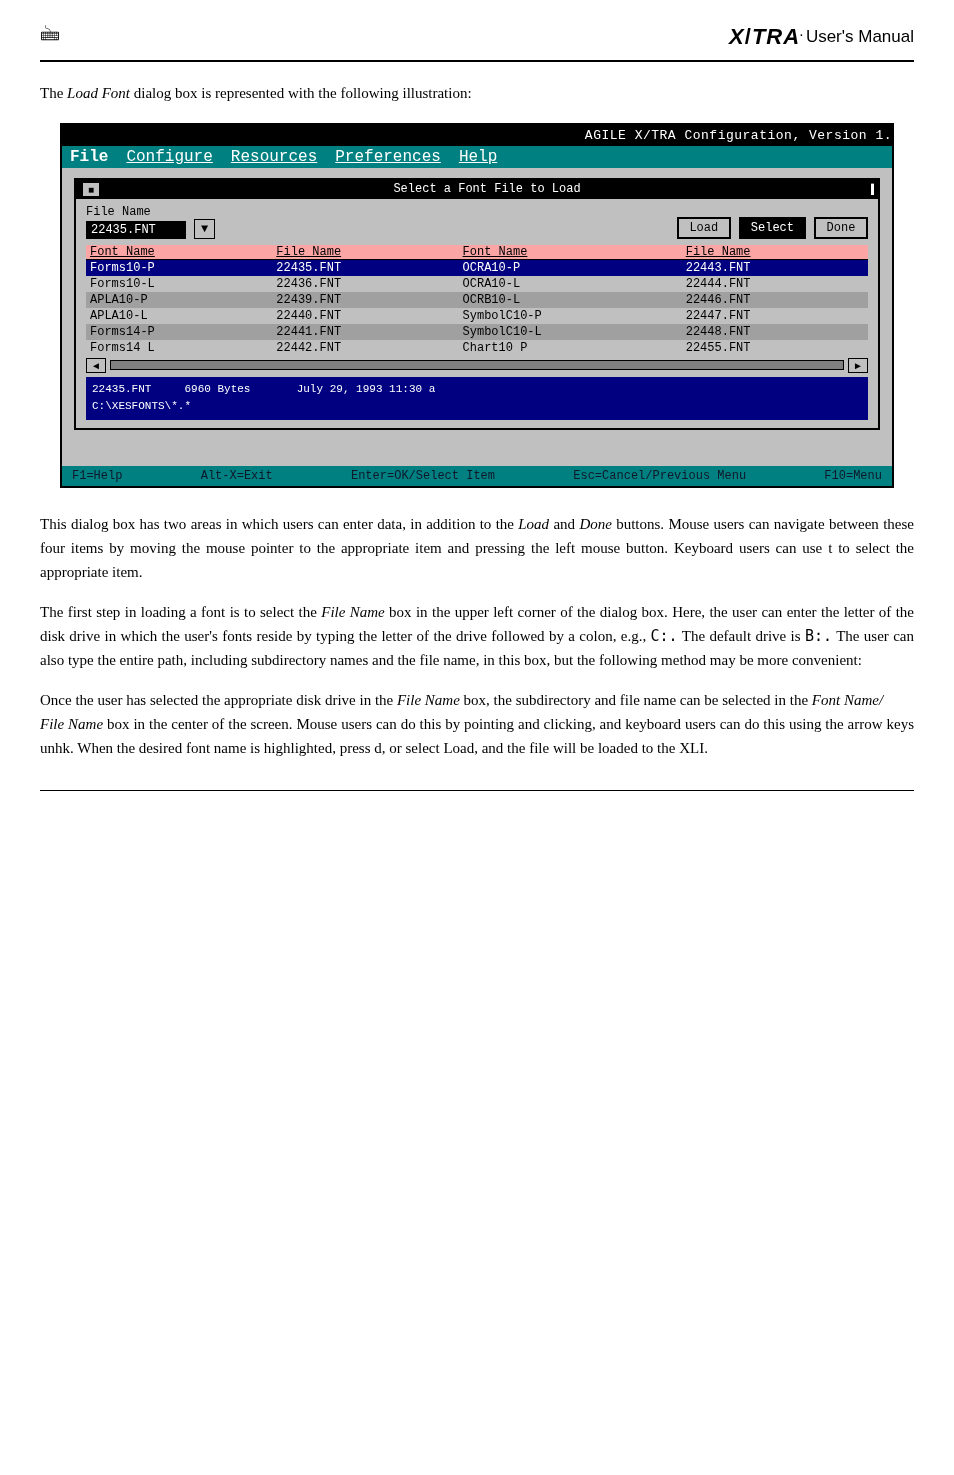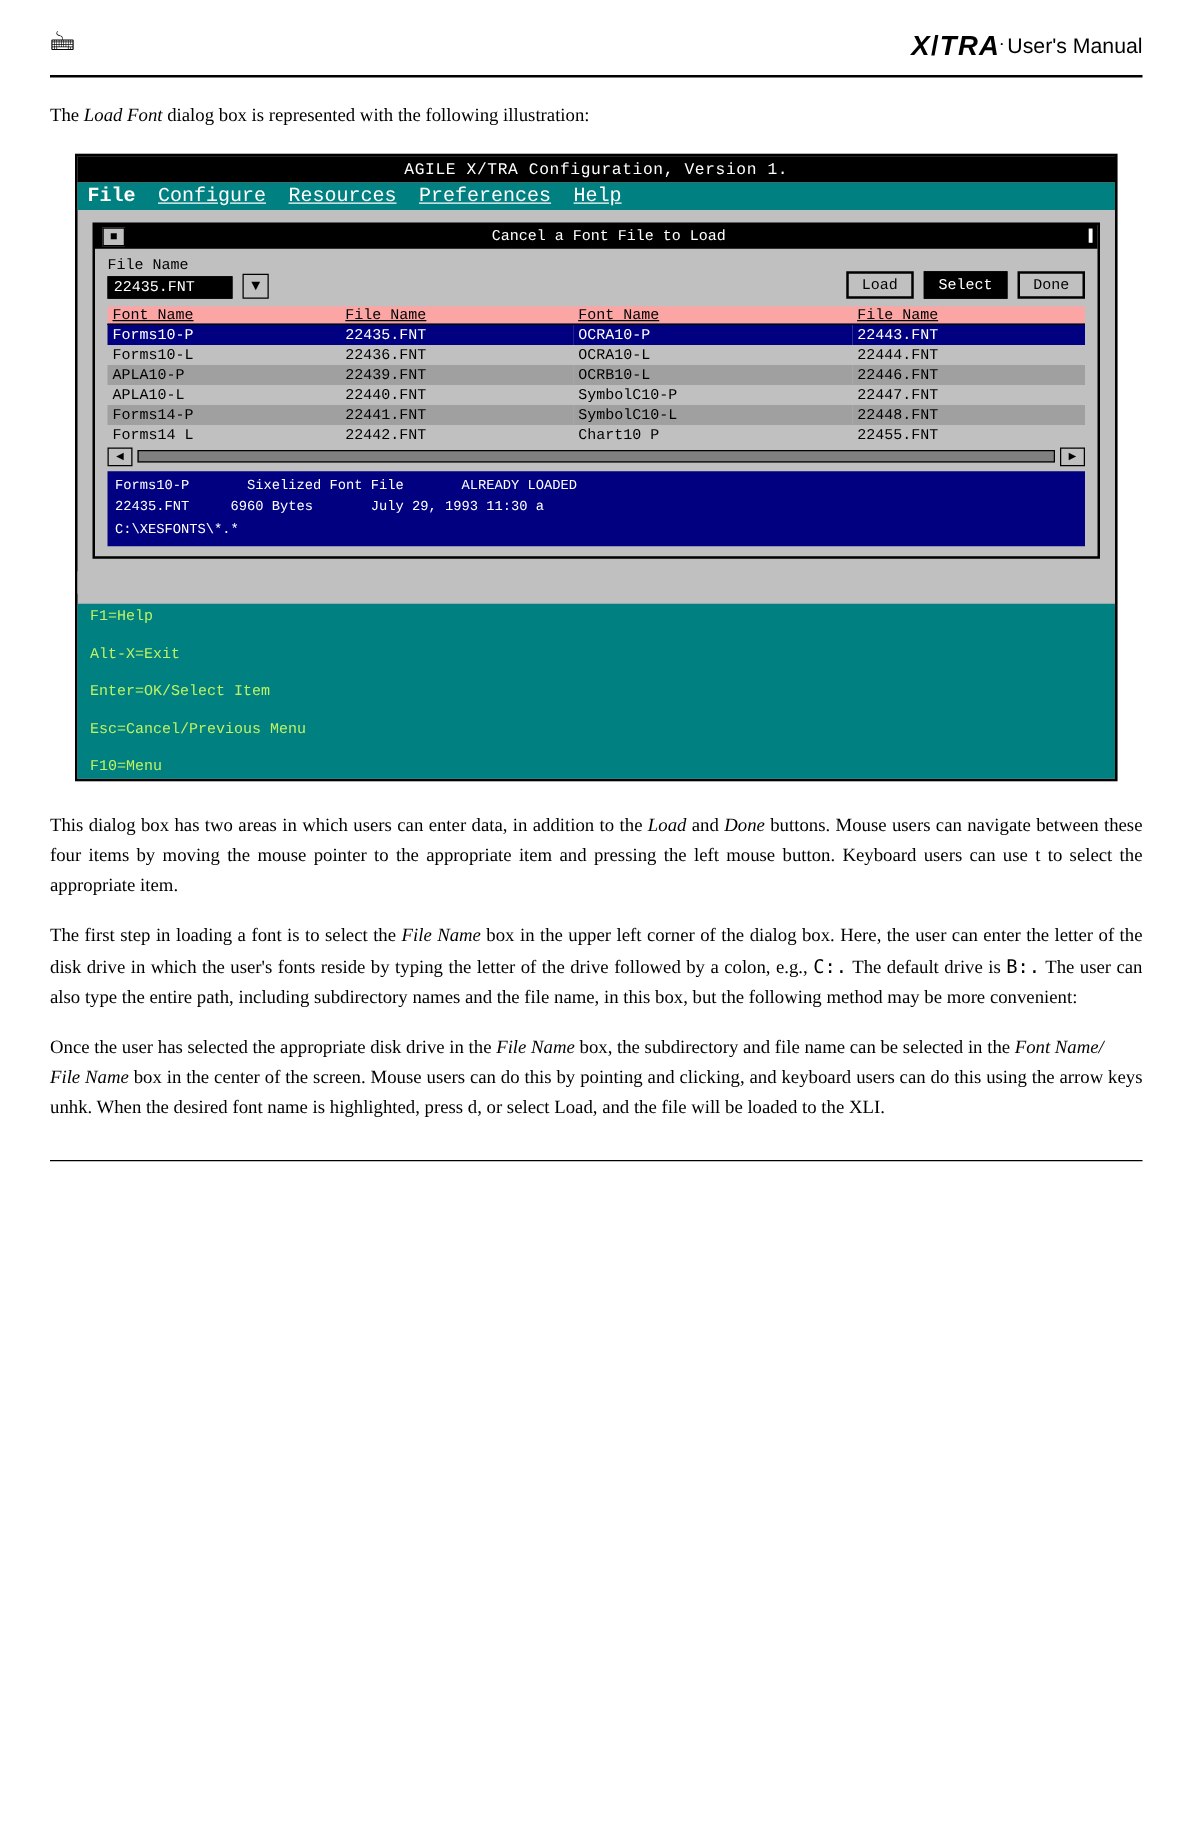--- a/index.html
+++ b/index.html
@@ -39,21 +39,21 @@
 
     
     .dialog-outer {
       border: 2px solid #000;
       margin: 0 20px 24px 20px;
       background: #c0c0c0;
     }
     .dialog-title-bar {
       background: #000;
       color: #fff;
-      text-align: center;
+      text-align: right;
       font-family: 'Courier New', Courier, monospace;
       font-size: 13px;
       padding: 3px 0;
       letter-spacing: 0.5px;
     }
     .dialog-menu-bar {
       background: #008080;
       color: #fff;
       font-family: 'Courier New', Courier, monospace;
       font-size: 16px;
@@ -198,29 +198,28 @@
       font-family: 'Courier New', Courier, monospace;
       font-size: 11px;
       padding: 4px 6px;
       margin-top: 4px;
       line-height: 1.6;
     }
 
     
     .key-bar {
       background: #008080;
-      color: #bef264;
+      color: #0f172a;
       font-family: 'Courier New', Courier, monospace;
       font-size: 12px;
       padding: 3px 10px;
       display: flex;
       gap: 16px;
       justify-content: space-between;
       margin: 8px 0 0 0;
-      flex-direction: column;
     }
 
     
     .body-text {
       font-size: 15px;
       line-height: 1.6;
       margin-bottom: 16px;
       text-align: justify;
     }
 
@@ -267,21 +266,21 @@
     <span>File</span>
     <span>Configure</span>
     <span>Resources</span>
     <span>Preferences</span>
     <span>Help</span>
   </div>
 
   <div class="inner-dialog">
     <div class="inner-dialog-title">
       <span class="win-icon" style="background:#c0c0c0;color:#000;font-size:10px;padding:1px 5px;margin:0 6px;border:1px solid #000;font-family:Arial,sans-serif;">■</span>
-      <span style="flex:1;text-align:center;">Cancel a Font File to Load</span>
+      <span style="flex:1;text-align:center;">Select a Font File to Load</span>
       <span style="margin-right:4px;font-size:10px;">▐</span>
     </div>
 
     <div class="inner-dialog-body">
 
       <div class="filename-row">
         <div class="filename-col">
           <span class="filename-label">File Name</span>
           <div class="filename-input">22435.FNT</div>
         </div>
@@ -342,27 +341,20 @@
       </table>
 
       <div class="scroll-area">
         <button class="scroll-btn">◄</button>
         <div class="scroll-track"></div>
         <button class="scroll-btn">►</button>
       </div>
 
       <div class="status-area">
         <div>
-          <span>Forms10-P</span>
-          &nbsp;&nbsp;&nbsp;&nbsp;&nbsp;
-          <span>Sixelized Font File</span>
-          &nbsp;&nbsp;&nbsp;&nbsp;&nbsp;
-          <span>ALREADY LOADED</span>
-        </div>
-        <div>
           <span>22435.FNT</span>
           &nbsp;&nbsp;&nbsp;
           <span>6960 Bytes</span>
           &nbsp;&nbsp;&nbsp;&nbsp;&nbsp;
           <span>July 29, 1993 11:30 a</span>
         </div>
         <div>
           <span>C:\XESFONTS\*.*</span>
         </div>
       </div>

